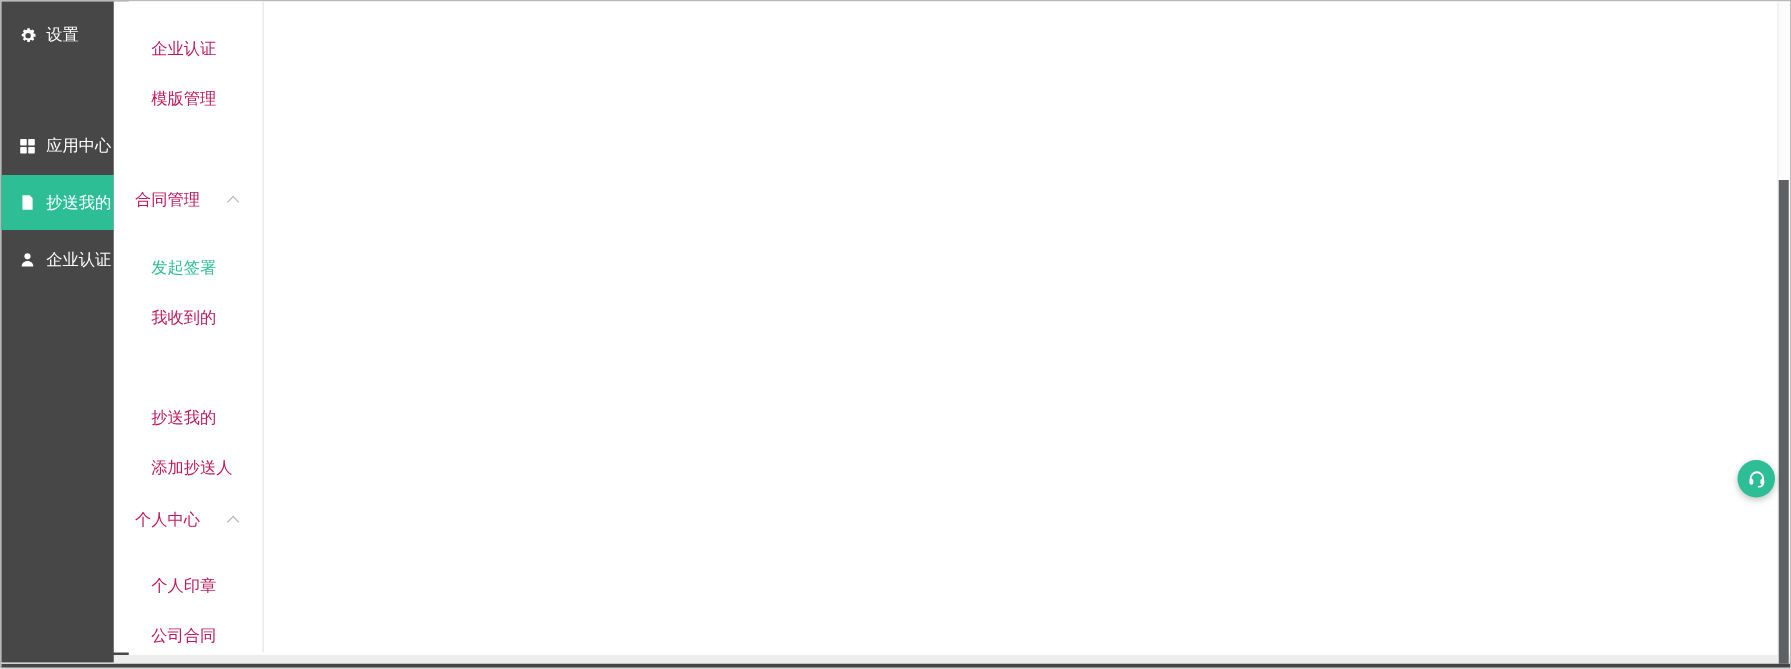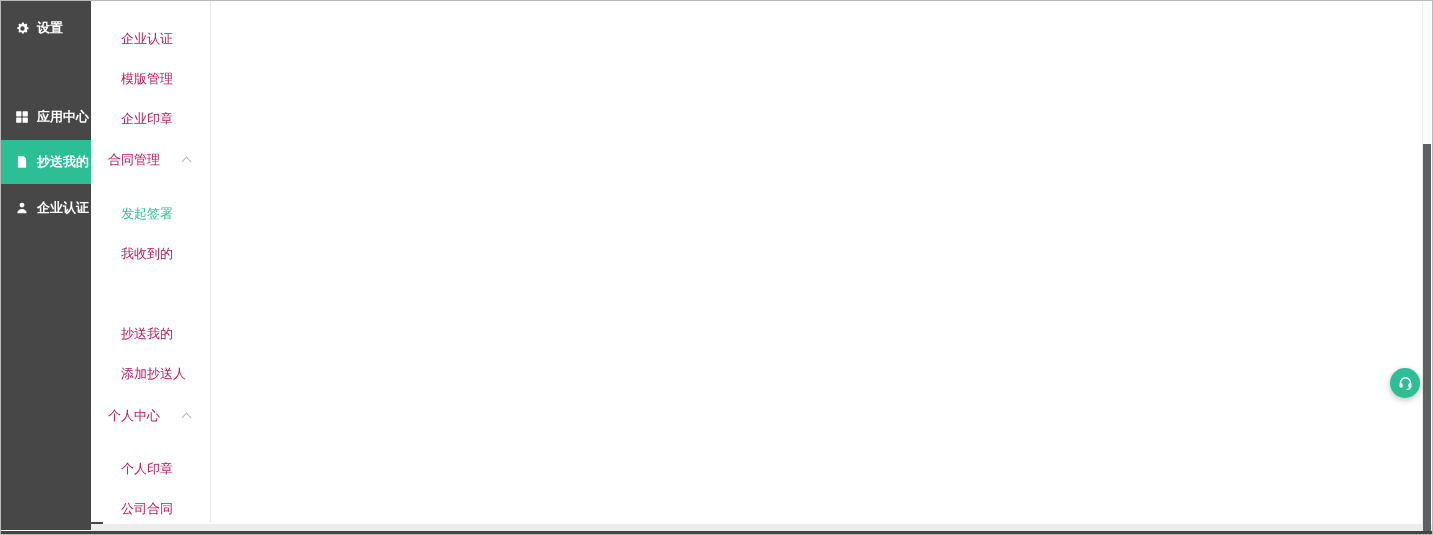--- a/index.html
+++ b/index.html
@@ -1,20 +1,20 @@
 <!DOCTYPE html>
 <html><head>
 <meta charset="utf-8">
 <style>
   * { box-sizing: border-box; margin: 0; padding: 0; }
   html,body { width:1433px; height:535px; font-family:"Liberation Sans","DejaVu Sans",sans-serif; }
   #app { position:relative; width:1433px; height:535px; background:#fff; border:1px solid #b9b9b9; overflow:hidden; }
 
   
-  .dark-nav { position:absolute; left:0; top:1; width:102px; height:529px; background:#474747; z-index:3;font-weight:bold; }
+  .dark-nav { position:absolute; left:0; top:1; width:102px; height:529px; background:#474747; z-index:3; }
   .dark-item { position:absolute; left:0; width:90px; height:44px; display:flex; align-items:center; padding-left:13px; color:#fff; font-size:13px; cursor:pointer; }
   .dark-item .ic { width:16px; height:16px; margin-right:7px; display:flex; align-items:center; justify-content:center; flex:none; }
   .dark-item.active { background:#2dbe96; }
 
   
   .menu-nav { position:absolute; left:90px; top:1; width:120px; height:521px; background:#fff; border-right:1px solid #e6e6e6; z-index:3; }
   .menu-item { position:absolute; left:0; width:119px; height:28px; line-height:28px; font-size:13px; color:#be185d; padding-left:30px; cursor:pointer; white-space:nowrap; }
   .menu-item.parent { padding-left:17px; }
   .menu-item.active { color:#2dbe96; }
   .chev-up { position:absolute; right:20px; top:12px; width:7px; height:7px; border-left:1px solid #b4b7bd; border-top:1px solid #b4b7bd; transform:rotate(45deg); }
@@ -105,21 +105,20 @@
             </g>
           </svg>
       </span>
       <span>企业认证</span>
     </div>
   </div>
 
   <div class="menu-nav">
     <div class="menu-item" style="top:24px">企业认证</div>
     <div class="menu-item" style="top:64px">模版管理</div>
-    <div class="menu-item" style="top:104px">企业印章</div>
     <div class="menu-item parent" style="top:145px">
       <span>合同管理</span>
       <span class="chev-up"></span>
     </div>
     <div class="menu-item active" style="top:199px">发起签署</div>
     <div class="menu-item" style="top:239px">我收到的</div>
     <div class="menu-item" style="top:319px">抄送我的</div>
     <div class="menu-item" style="top:359px">添加抄送人</div>
     <div class="menu-item parent" style="top:401px">
       <span>个人中心</span>

